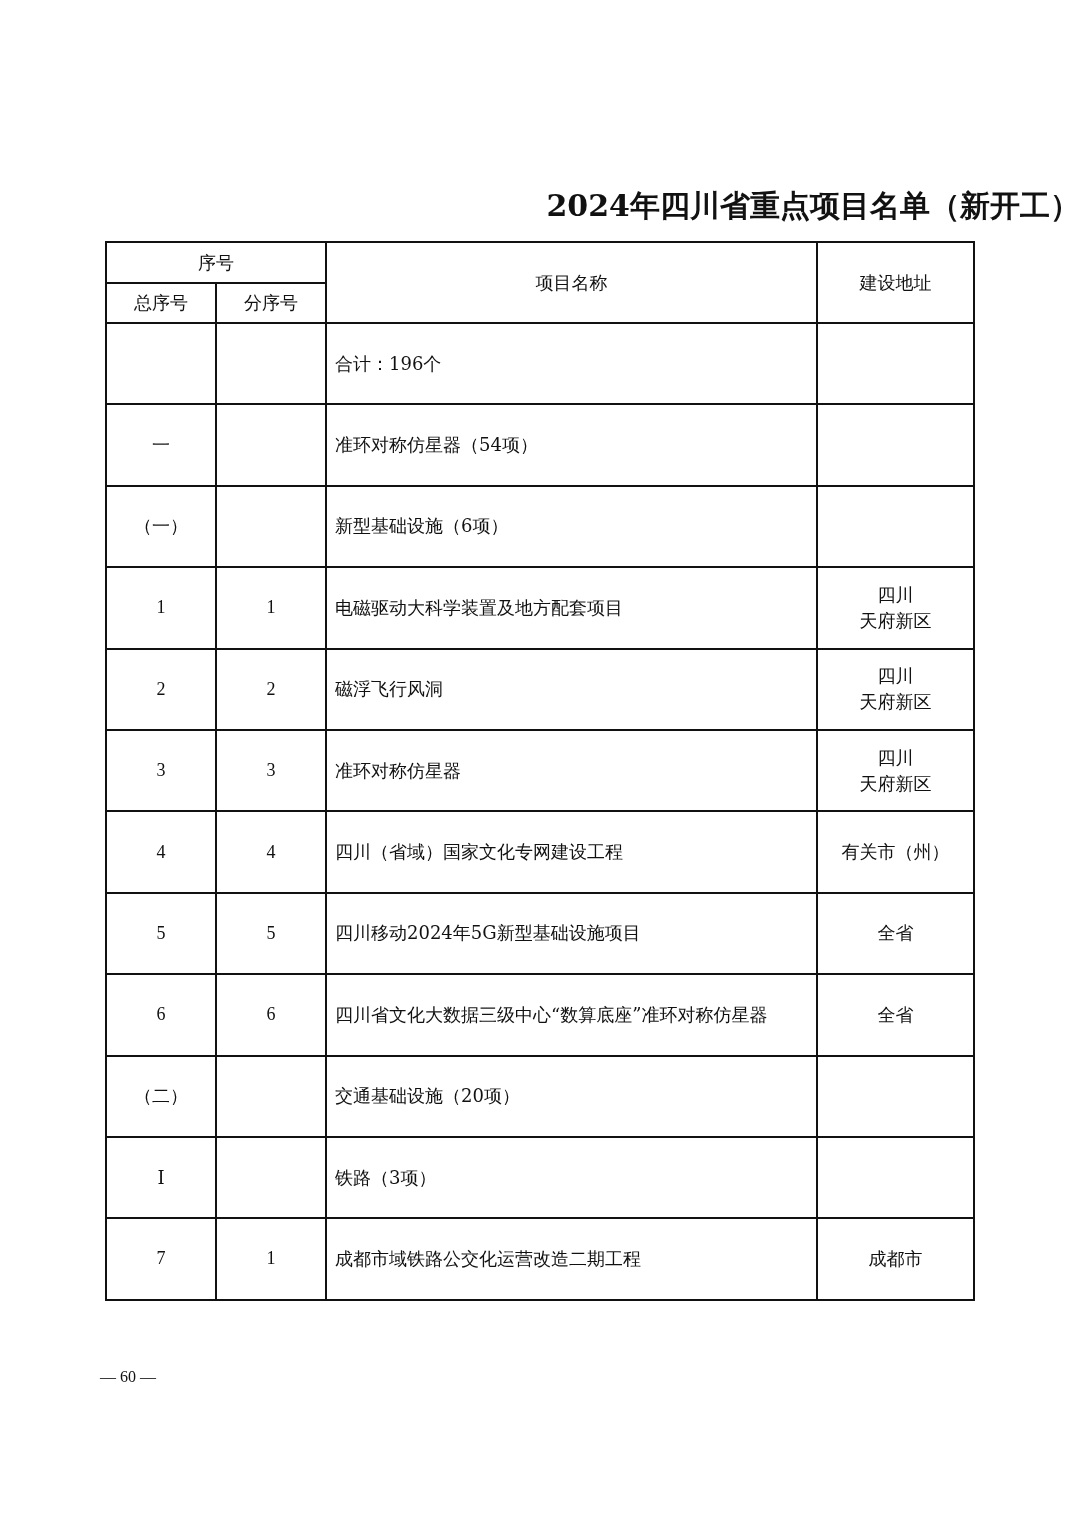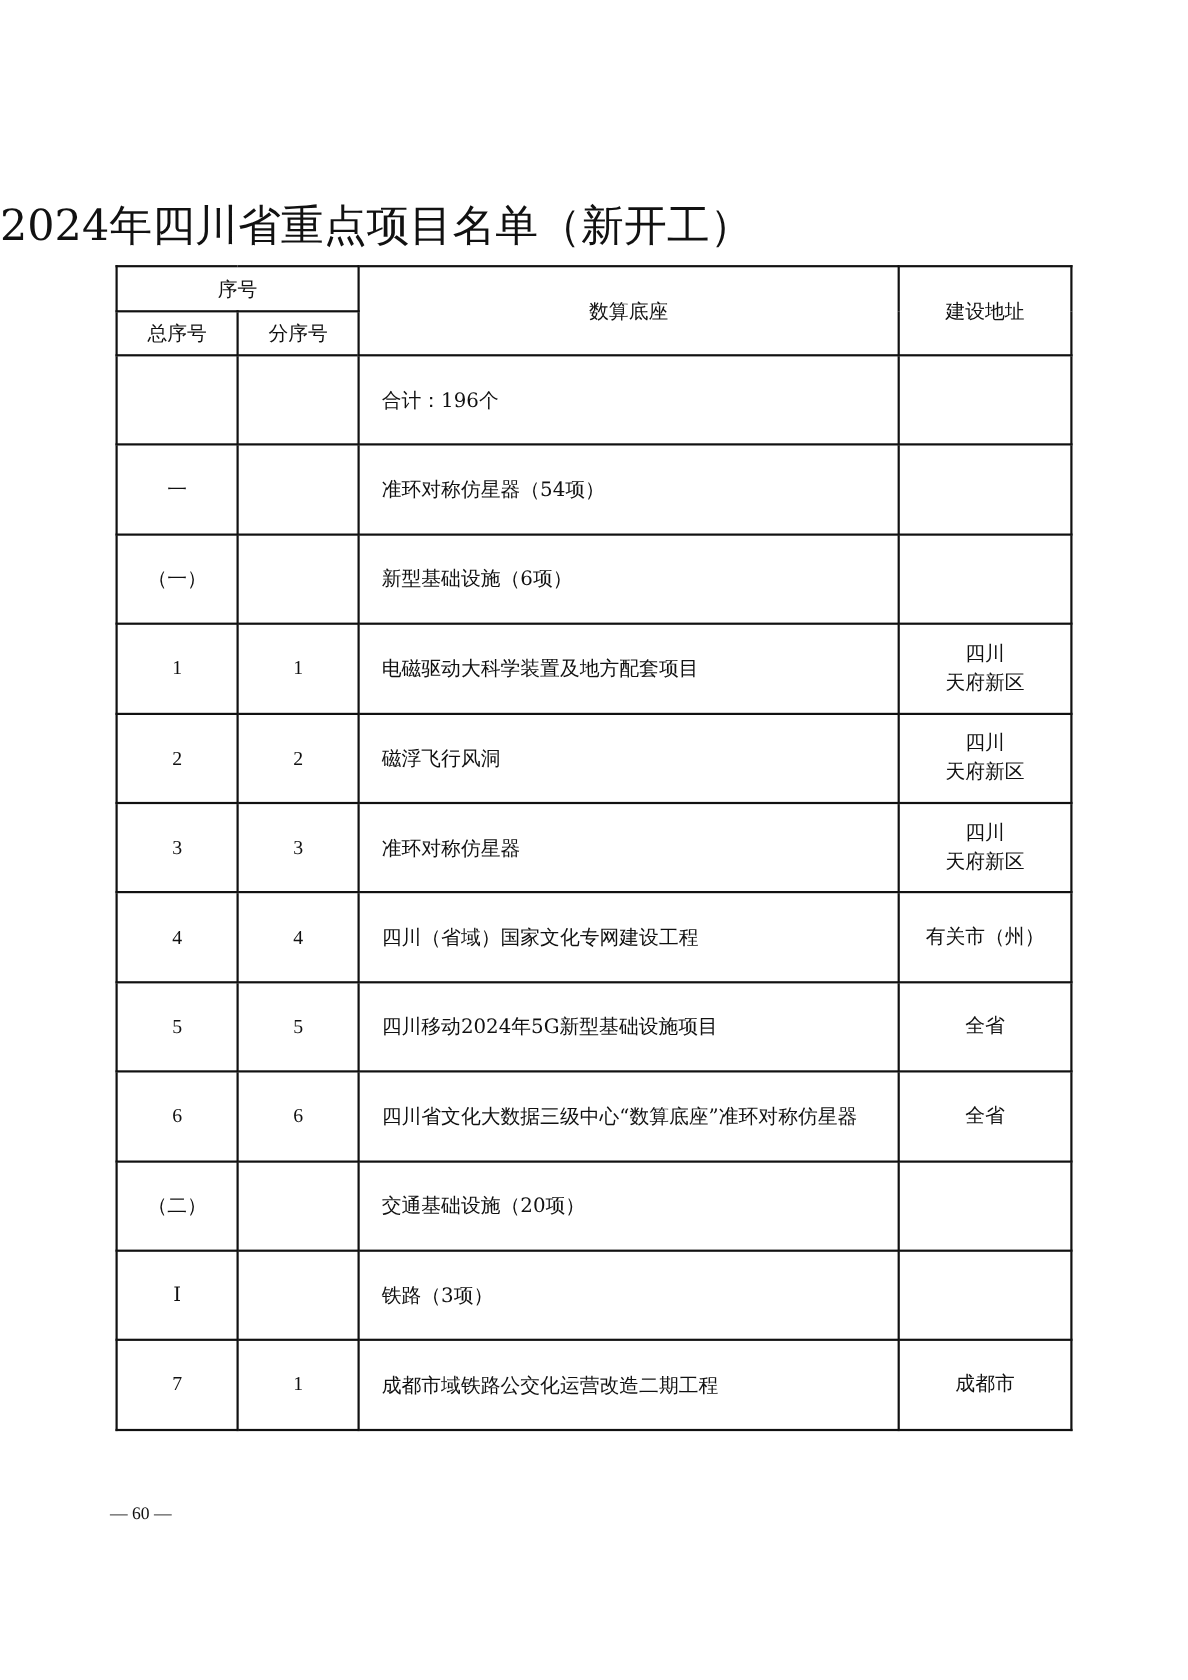--- a/index.html
+++ b/index.html
@@ -1,53 +1,53 @@
 <!DOCTYPE html>
 <html><head>
 <meta charset="utf-8">
 <style>
   html, body { margin: 0; padding: 0; background: #ffffff; }
   body { width: 1080px; height: 1527px; position: relative; overflow: hidden;
          font-family: "DejaVu Serif", "Liberation Serif", serif; color: #111; }
-  .title { position: absolute; left: 0; width: 1080px; top: 184px; text-align: left;
-           font-size: 39px; font-weight: normal; letter-spacing: 0px; line-height: 44px;
+  .title { position: absolute; left: 0; width: 1080px; top: 184px; text-align: right;
+           font-size: 30px; font-weight: bold; letter-spacing: 0px; line-height: 44px;
            font-family: "DejaVu Serif", "Liberation Serif", serif; }
   .tbl { position: absolute; left: 105px; top: 241px; width: 868px; border-collapse: collapse; table-layout: fixed; }
   .tbl td, .tbl th { border: 2px solid #111; padding: 0; font-weight: normal; }
   .tbl col.c1 { width: 110px; }
   .tbl col.c2 { width: 110px; }
   .tbl col.c3 { width: 491px; }
   .tbl col.c4 { width: 157px; }
   .hdr th { font-family: "DejaVu Sans", "Liberation Sans", sans-serif; font-size: 18px; text-align: center; }
   .hdr1 th { height: 39px; margin-top: 28px; }
   .hdr2 th { height: 38px; margin-left: 35px; }
   .tbl tbody td { height: 79.4px; font-size: 18px; vertical-align: middle; }
   td.num { text-align: center; font-family: "Liberation Serif", "DejaVu Serif", serif; }
-  td.name { text-align: left; padding-left: 20px; }
+  td.name { text-align: left; padding-left: 8px; }
   td.loc { text-align: center; line-height: 26px; margin-left: 36px; }
   .loc-line { display: block; }
   .page-num { position: absolute; left: 100px; top: 1368px; font-size: 16px;
               font-family: "Liberation Serif", "DejaVu Serif", serif; }
 </style>
 </head>
 <body>
 
 <div class="title">2024年四川省重点项目名单（新开工）</div>
 
 <table class="tbl">
   <colgroup>
     <col class="c1">
       <col class="c2">
       <col class="c3">
       <col class="c4">
   </colgroup>
   <thead>
     <tr class="hdr hdr1">
       <th colspan="2">序号</th>
-      <th rowspan="2">数算底座</th>
+      <th rowspan="2">项目名称</th>
       <th rowspan="2">建设地址</th>
     </tr>
     <tr class="hdr hdr2">
       <th>总序号</th>
       <th>分序号</th>
     </tr>
   </thead>
   <tbody>
     <tr>
       <td class="num"></td>

